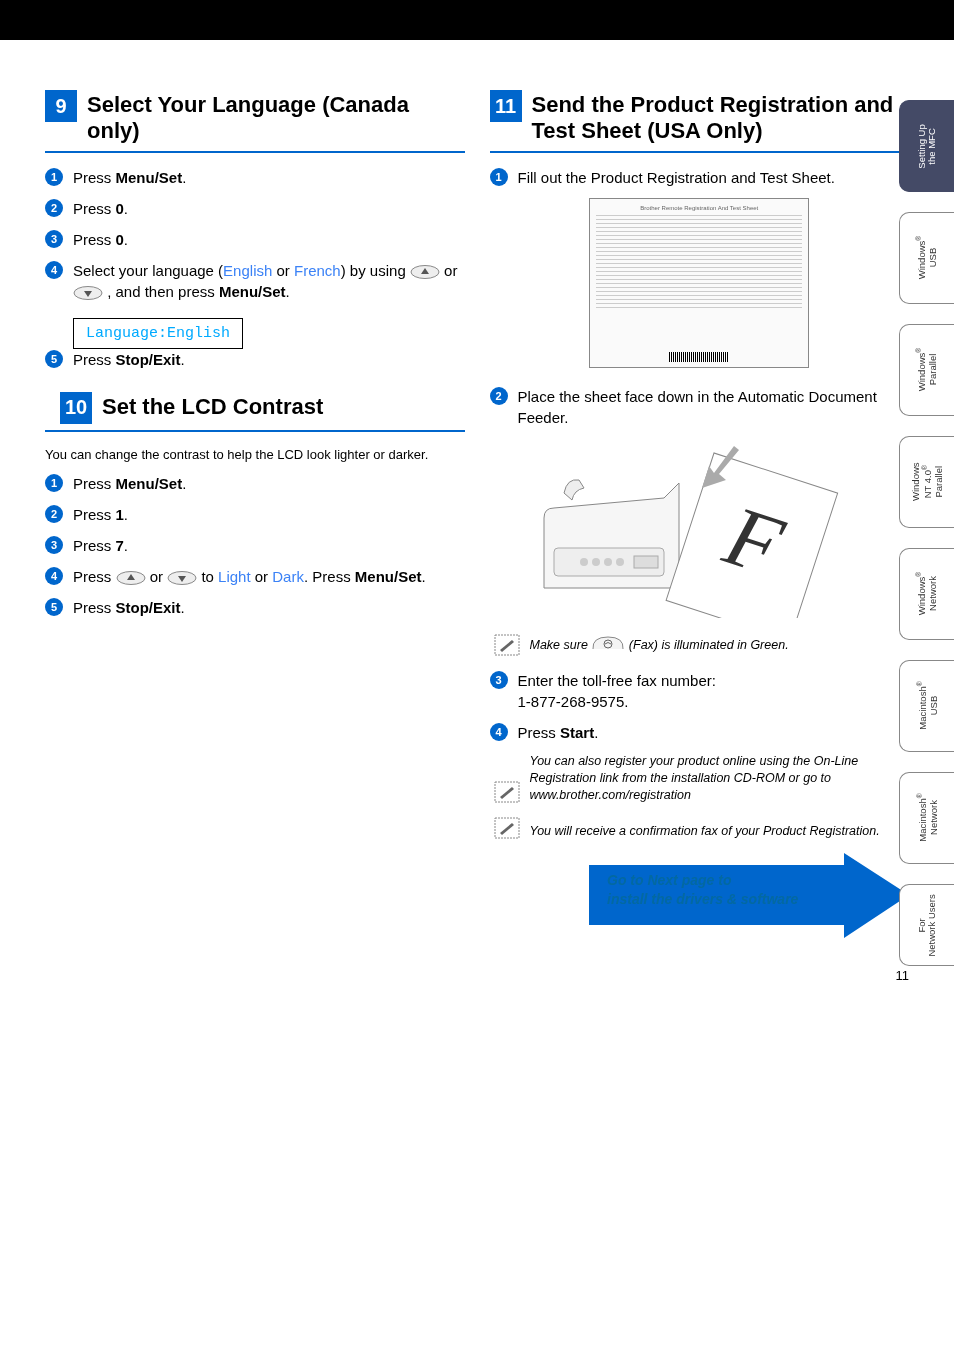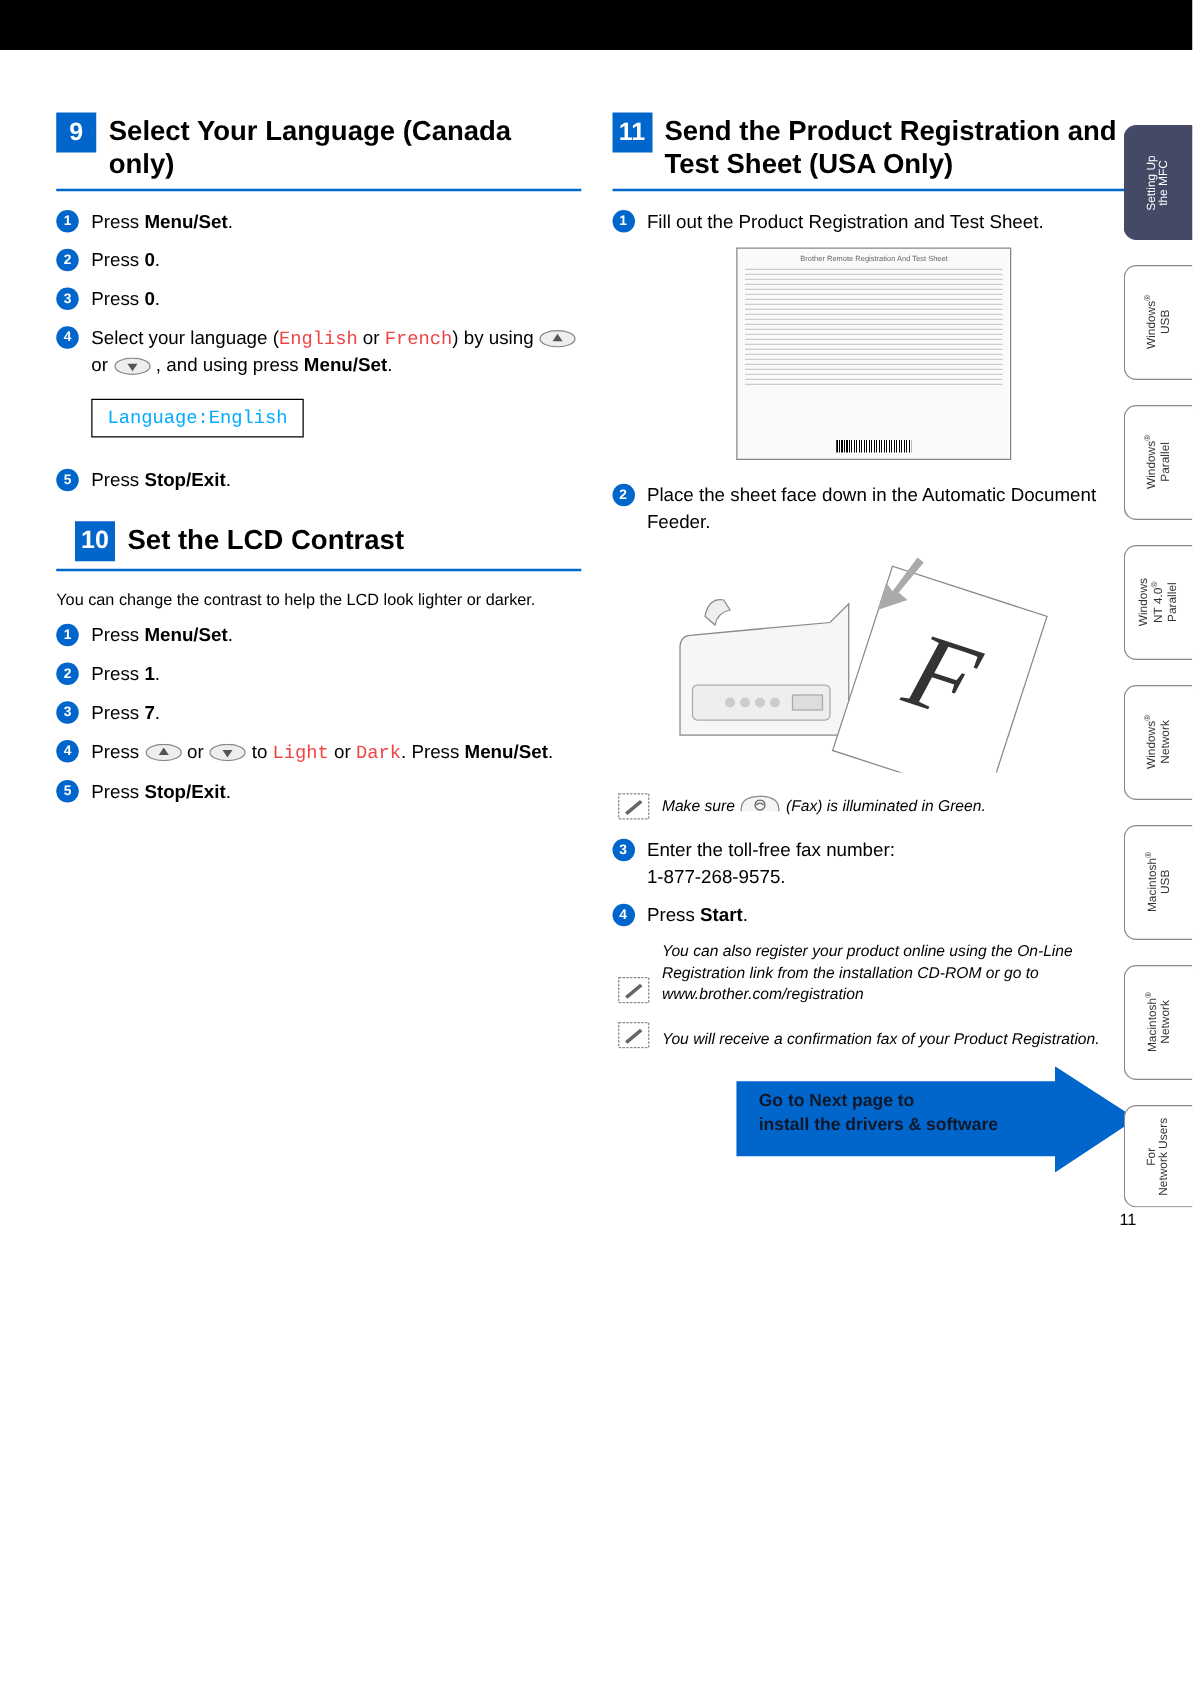--- a/index.html
+++ b/index.html
@@ -77,28 +77,28 @@
       flex-shrink: 0;
       margin-top: 1px;
     }
     .step-body {
       font-size: 15px;
       line-height: 1.4;
       flex: 1;
     }
     .step-body .bold { font-weight: bold; }
     .lcd-text {
-      font-family: Liberation Mono, monospace;
-      color: #ef4444;
+      font-family: Liberation Sans, sans-serif;
+      color: #3b82f6;
     }
     .lcd-box {
       border: 1px solid #000;
       padding: 6px 12px;
       display: inline-block;
-      margin: 6px 0 24px 28px;
+      margin: 6px 0 0 28px;
       font-family: "Courier New", monospace;
       font-size: 15px;
       color: #00aaff;
     }
     .arrow-btn {
       display: inline-block;
       vertical-align: middle;
     }
     .arrow-btn svg { display: block; }
     .form-sheet-placeholder {
@@ -159,24 +159,25 @@
     .nextpage-arrow {
       margin: 8px 0 0 auto;
       width: 320px;
       position: relative;
     }
     .nextpage-arrow svg { display: block; }
     .nextpage-arrow .txt {
       position: absolute;
       top: 18px;
       left: 18px;
-      color: #0f172a;
+      color: #0369a1;
       font-weight: bold;
       font-size: 14px;
       line-height: 1.35;
+      font-style: italic;
     }
     .page-num {
       text-align: right;
       padding: 0 45px 20px 0;
       font-size: 13px;
     }
     
     .side-tabs {
       position: absolute;
       right: 0;
@@ -258,21 +259,21 @@
               <path d="M15 3 L11 9 L19 9 Z" fill="#555"></path>
             </svg>
         </span>
         <span> or </span>
         <span class="arrow-btn">
           <svg width="30" height="14">
               <ellipse cx="15" cy="7" rx="14" ry="6.5" fill="#eee" stroke="#888"></ellipse>
               <path d="M15 11 L11 5 L19 5 Z" fill="#555"></path>
             </svg>
         </span>
-        <span> , and using press </span><span class="bold">Menu/Set</span><span>.</span>
+        <span> , and then press </span><span class="bold">Menu/Set</span><span>.</span>
       </div>
     </div>
 
     <div class="lcd-box">Language:English</div>
 
     <div class="step">
       <div class="step-num">5</div>
       <div class="step-body">
         <span>Press </span><span class="bold">Stop/Exit</span><span>.</span>
       </div>

